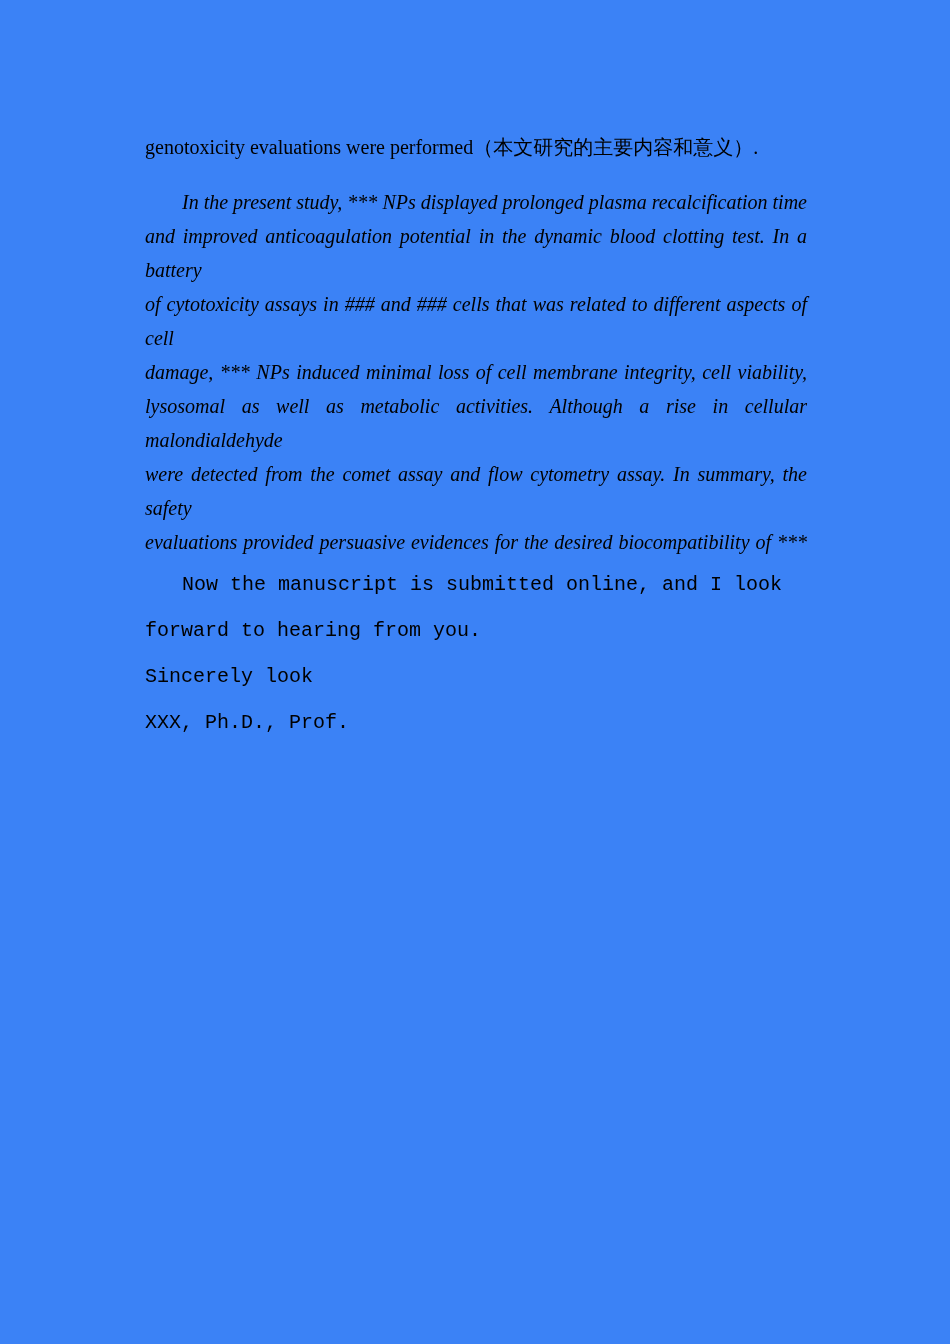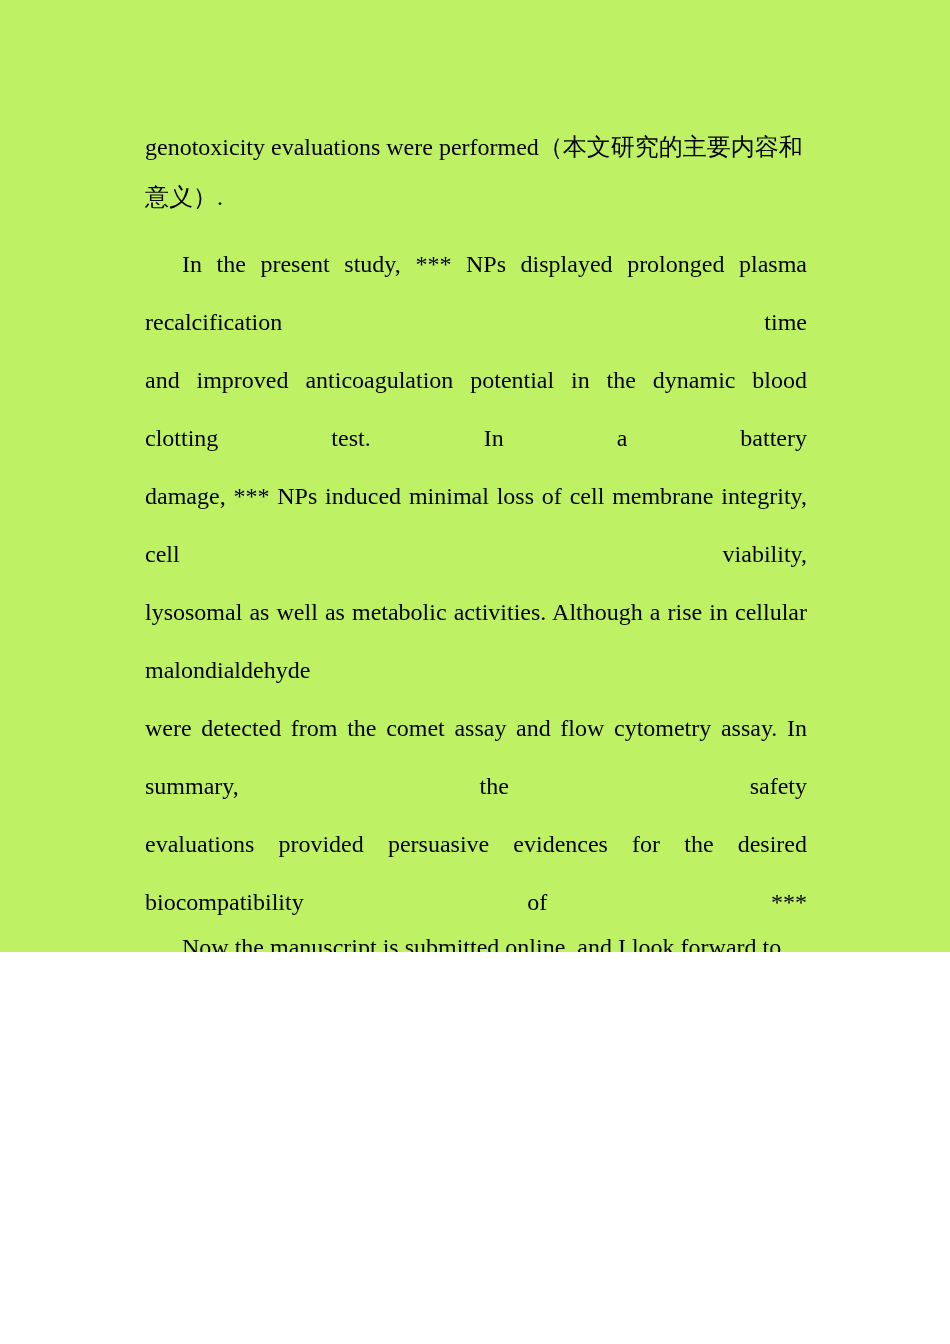--- a/index.html
+++ b/index.html
@@ -3,58 +3,60 @@
 <meta charset="utf-8">
 <style>
   html, body {
     margin: 0;
     padding: 0;
     background: #ffffff;
   }
   .page {
     position: relative;
     width: 950px;
-    height: 952px;
-    background: #bef264;
+    height: 1344px;
+    background: #3b82f6;
     color: #000000;
     font-family: "Liberation Serif", "DejaVu Serif", serif;
-    font-size: 24px;
+    font-size: 20px;
     overflow: hidden;
   }
   .content {
     position: absolute;
     left: 145px;
     top: 122px;
     width: 662px;
   }
   .line {
     margin: 0;
   }
   .lh50 { line-height: 50px; }
-  .lh46 { line-height: 26px; }
+  .lh46 { line-height: 46px; font-family: Liberation Mono, monospace; }
   .jline {
-    line-height: 58px;
+    line-height: 34px;
     text-align: justify;
     text-align-last: justify;
+    font-style: italic;
   }
   .indent { text-indent: 37px; }
   .para2 { margin-top: 13px; }
   .para3 { margin-top: 3px; }
 </style>
 </head>
 <body>
 
 <div class="page">
   <div class="content">
 
     <p class="line lh50">genotoxicity evaluations were performed（本文研究的主要内容和意义）.</p>
 
     <div class="para2">
       <div class="jline indent">In the present study, *** NPs displayed prolonged plasma recalcification time</div>
       <div class="jline">and improved anticoagulation potential in the dynamic blood clotting test. In a battery</div>
+      <div class="jline">of cytotoxicity assays in ### and ### cells that was related to different aspects of cell</div>
       <div class="jline">damage, *** NPs induced minimal loss of cell membrane integrity, cell viability,</div>
       <div class="jline">lysosomal as well as metabolic activities. Although a rise in cellular malondialdehyde</div>
       <div class="jline">were detected from the comet assay and flow cytometry assay. In summary, the safety</div>
       <div class="jline">evaluations provided persuasive evidences for the desired biocompatibility of ***</div>
     </div>
 
     <p class="line lh46 indent para3">Now the manuscript is submitted online, and I look forward to hearing from you.</p>
 
     <div class="line lh46">Sincerely look</div>
     <div class="line lh46">XXX, Ph.D., Prof.</div>

